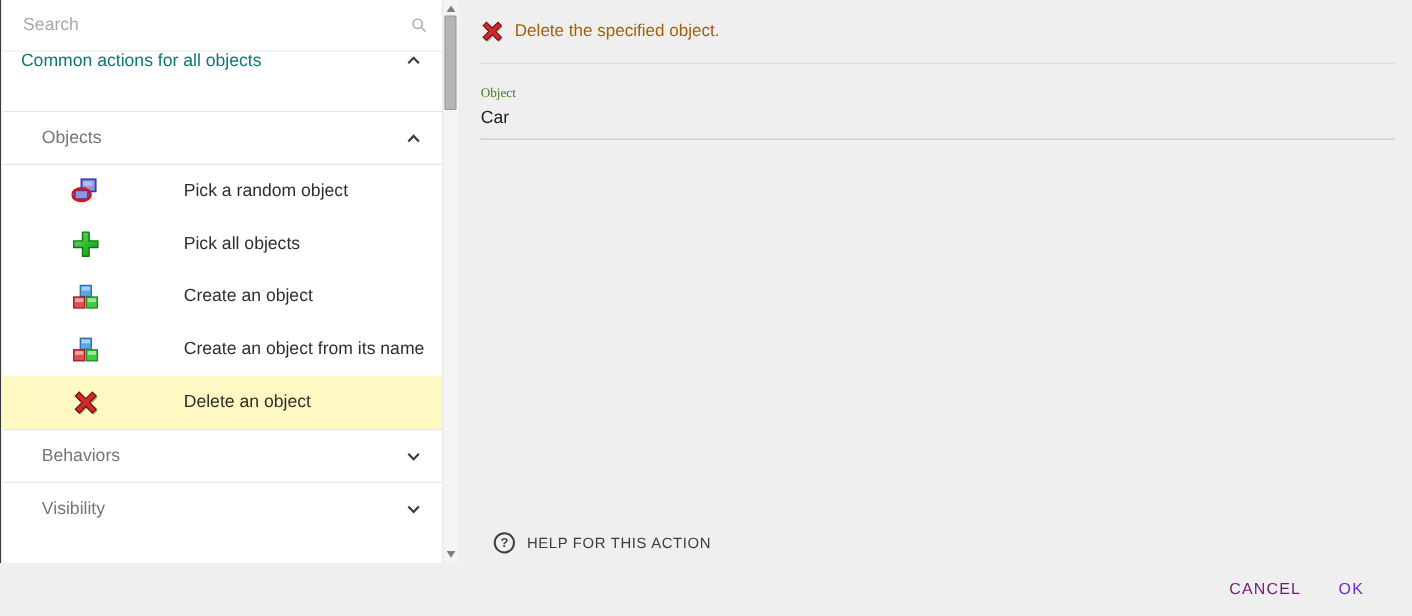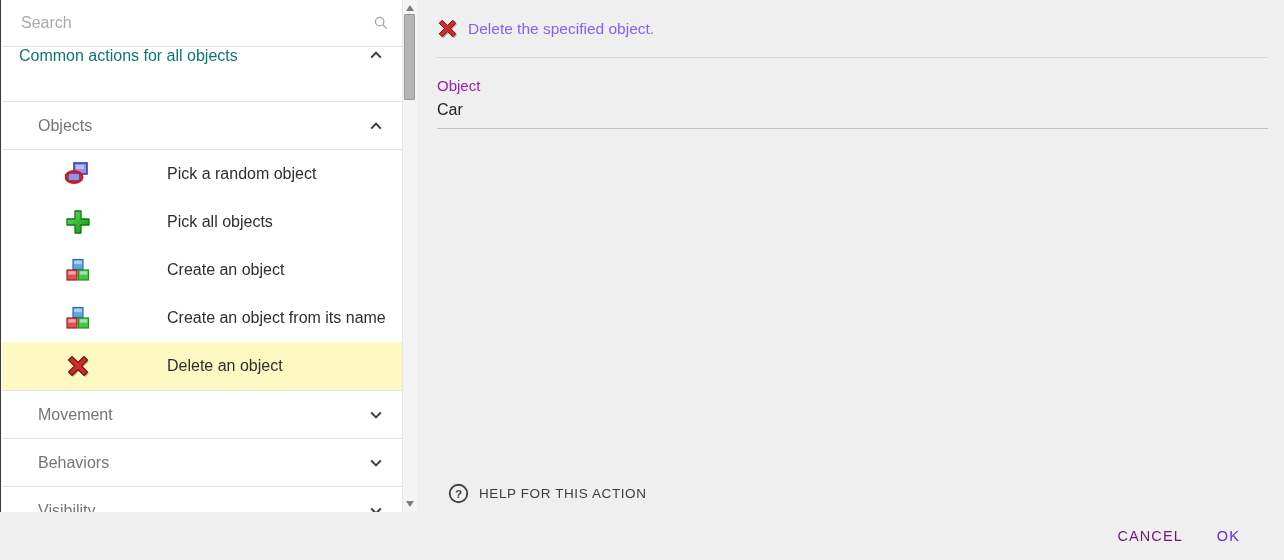--- a/index.html
+++ b/index.html
@@ -68,25 +68,25 @@
     border-top: 6px solid #7d7d7d; cursor: pointer;
   }
   .sb-thumb {
     position: absolute; top: 14px; left: 1px; width: 11px; height: 86px;
     background: #b5b5b5; border: 1px solid #989898; border-radius: 1px; cursor: pointer;
   }
 
   
   .panel { position: absolute; left: 417px; top: 0; right: 0; height: 512px; background: #efefef; }
   .panel-header { height: 57px; display: flex; align-items: center; padding-left: 20px; }
-  .panel-title { margin-left: 10px; font-size: 15.5px; color: #8b5cf6; }
+  .panel-title { margin-left: 10px; font-size: 15.5px; color: #a16207; }
   .panel-divider { height: 1px; background: #d9d9d9; margin: 0 16px 0 19px; }
 
   .field-block { margin: 19px 16px 0 20px; }
-  .field-label { font-size: 15px; color: #a21caf; display: block; }
+  .field-label { font-size: 12px; color: #4d7c0f; display: block; font-family: Liberation Serif, serif; }
   .field-input {
     display: block; width: 100%; margin-top: 3px; padding: 4px 0 9px 0;
     border: none; border-bottom: 1px solid #c4c4c4; outline: none; background: transparent;
     font-family: "Liberation Sans", sans-serif; font-size: 16px; color: #212121;
   }
 
   .help-row {
     position: absolute; left: 31px; bottom: 8px; height: 22px;
     display: flex; align-items: center; cursor: pointer;
   }
@@ -196,26 +196,20 @@
           <svg width="24" height="24" viewBox="0 0 24 24">
             <path d="M2.5 6 L6 2.5 L12 8.5 L18 2.5 L21.5 6 L15.5 12 L21.5 18 L18 21.5 L12 15.5 L6 21.5 L2.5 18 L8.5 12 Z" fill="rgba(50,50,50,0.35)" transform="translate(1.3,1.5)"></path>
             <path d="M2.5 6 L6 2.5 L12 8.5 L18 2.5 L21.5 6 L15.5 12 L21.5 18 L18 21.5 L12 15.5 L6 21.5 L2.5 18 L8.5 12 Z" fill="#cf2b2b" stroke="#6e0f0f" stroke-width="1.1"></path>
           </svg>
         </span>
         <span class="row-label">Delete an object</span>
       </div>
 
     </div>
 
-    <div class="group-row">
-      <span class="row-label">Movement</span>
-      <svg class="chevron" viewBox="0 0 16 16">
-        <path d="M3.2 5.4 L8 10.4 L12.8 5.4" fill="none" stroke="#3a3a3a" stroke-width="2"></path>
-      </svg>
-    </div>
 
     <div class="group-row">
       <span class="row-label">Behaviors</span>
       <svg class="chevron" viewBox="0 0 16 16">
         <path d="M3.2 5.4 L8 10.4 L12.8 5.4" fill="none" stroke="#3a3a3a" stroke-width="2"></path>
       </svg>
     </div>
 
     <div class="group-row last">
       <span class="row-label">Visibility</span>

